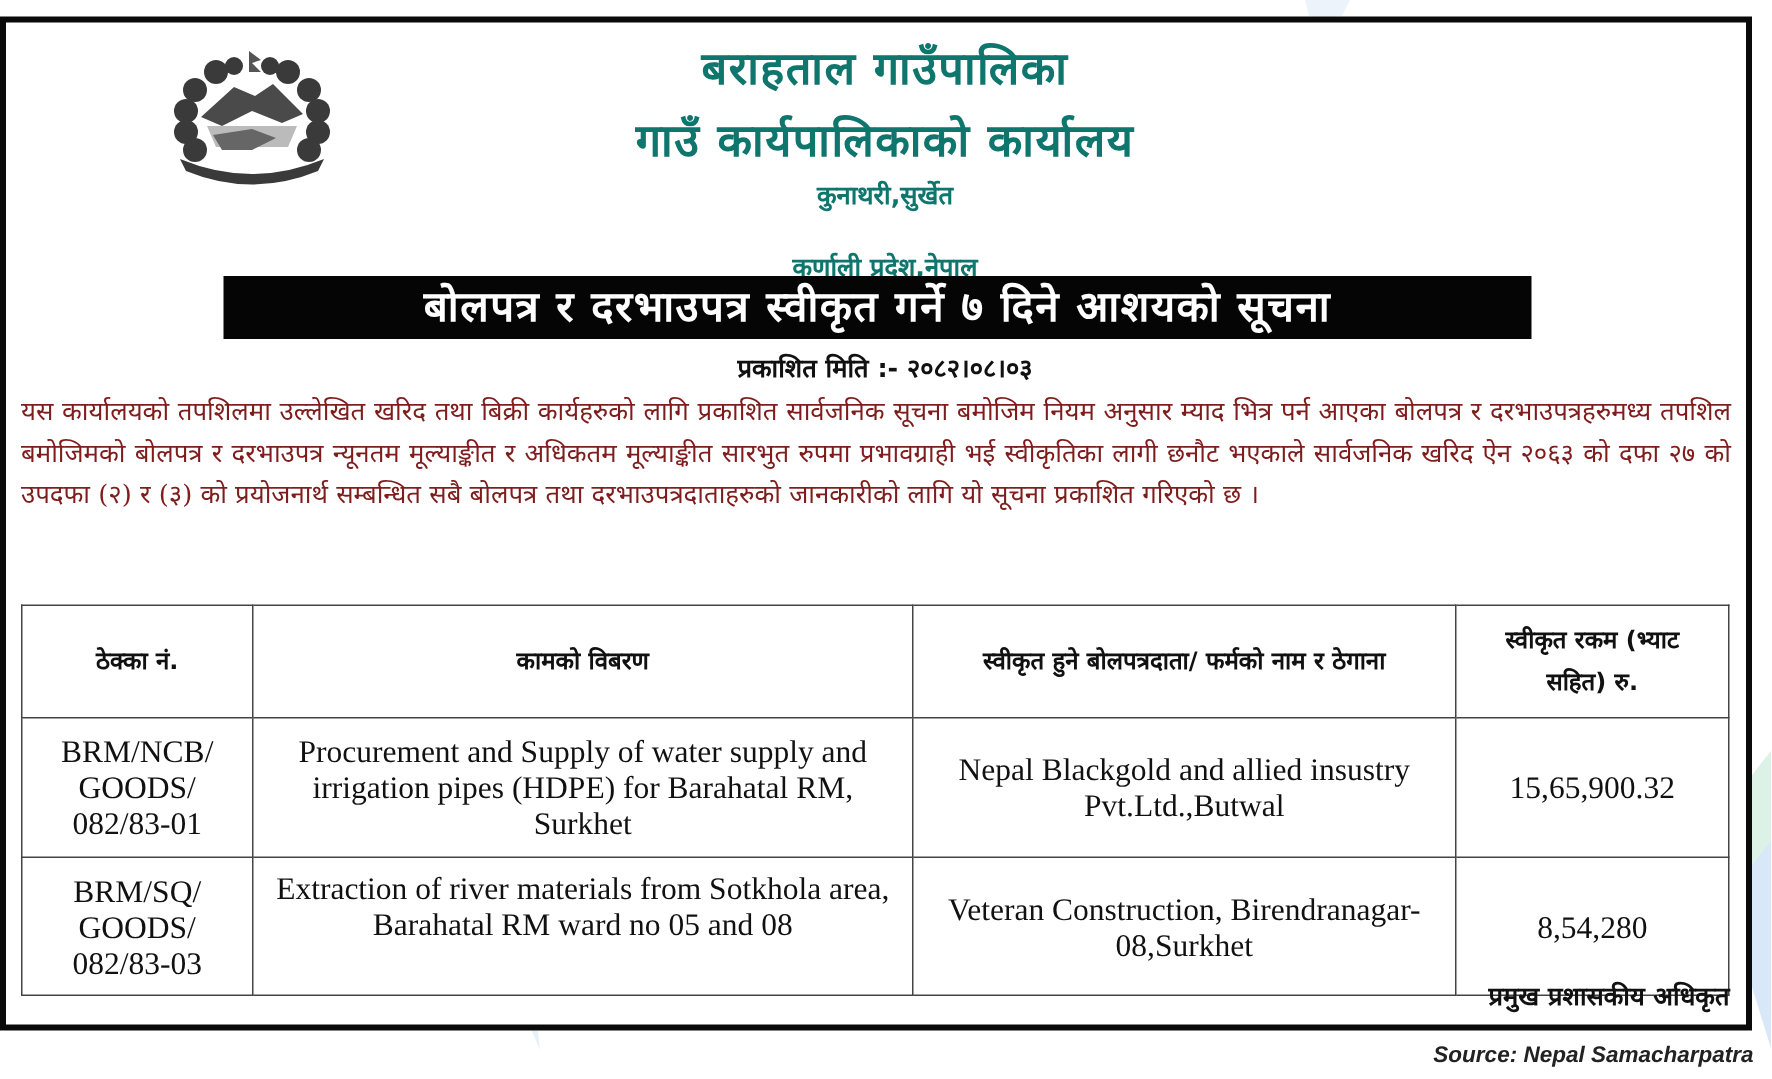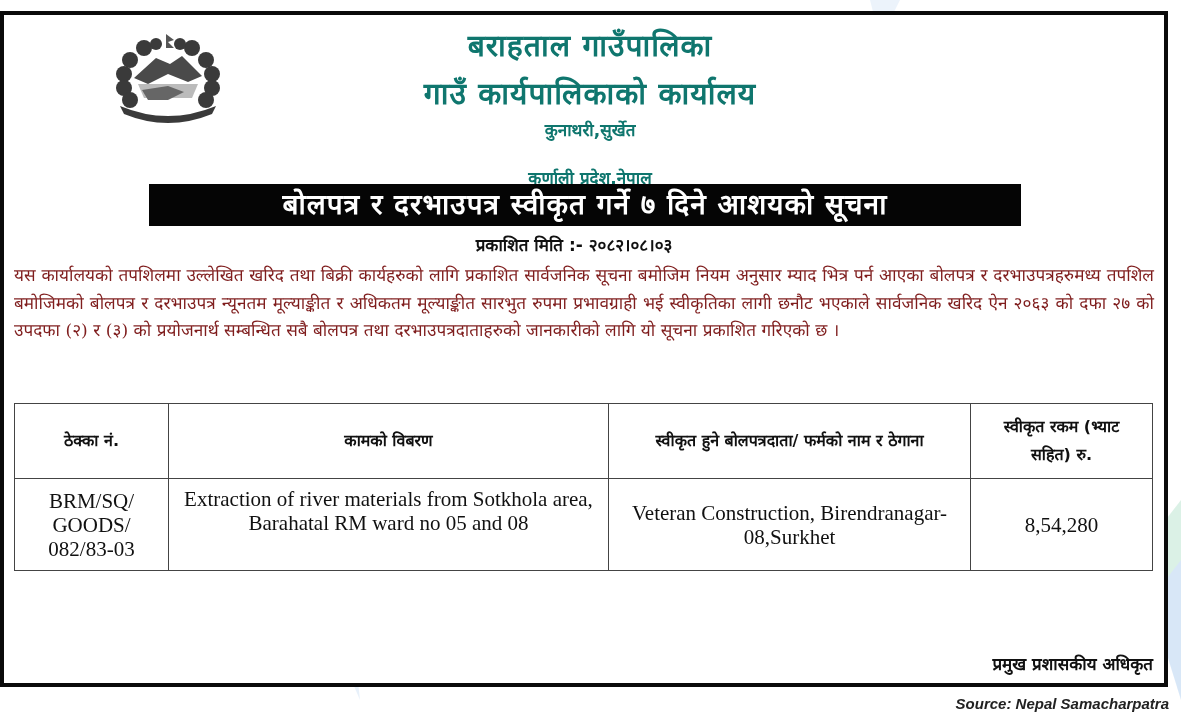--- a/index.html
+++ b/index.html
@@ -23,21 +23,21 @@
   .h3 { top: 118px; font-size: 17px; font-weight: bold; }
   .h4 { top: 150px; font-size: 17px; font-weight: bold; margin-top: 16px; }
 
   .banner {
     position: absolute; left: 149px; top: 184px; width: 872px; height: 42px;
     background: #050505; color: #fff; text-align: center;
     font-size: 28px; font-weight: bold; line-height: 42px; letter-spacing: 1px;
   }
 
   .pubdate {
-    position: absolute; left: 314px; width: 520px; top: 233px; text-align: center;
+    position: absolute; left: 330px; width: 520px; top: 233px; text-align: center;
     font-size: 17px; font-weight: bold;
   }
 
   .para {
     position: absolute; left: 14px; top: 262px; width: 1140px;
     font-family: "DejaVu Serif", serif; font-size: 17.2px; line-height: 27.5px;
     text-align: justify; color: #7f1d1d;
   }
 
   table.tbl {
@@ -132,20 +132,26 @@
   </colgroup>
   <thead>
     <tr>
       <th>ठेक्का नं.</th>
       <th>कामको विबरण</th>
       <th>स्वीकृत हुने बोलपत्रदाता/ फर्मको नाम र ठेगाना</th>
       <th>स्वीकृत रकम (भ्याट सहित) रु.</th>
     </tr>
   </thead>
   <tbody>
+    <tr class="r1">
+      <td>BRM/NCB/ GOODS/ 082/83-01</td>
+      <td>Procurement and Supply of water supply and irrigation pipes (HDPE) for Barahatal RM, Surkhet</td>
+      <td>Nepal Blackgold and allied insustry Pvt.Ltd.,Butwal</td>
+      <td>15,65,900.32</td>
+    </tr>
     <tr class="r2">
       <td>BRM/SQ/ GOODS/ 082/83-03</td>
       <td class="top">Extraction of river materials from Sotkhola area, Barahatal RM ward no 05 and 08</td>
       <td>Veteran Construction, Birendranagar-08,Surkhet</td>
       <td>8,54,280</td>
     </tr>
   </tbody>
 </table>
 
 <div class="signature">प्रमुख प्रशासकीय अधिकृत</div>

